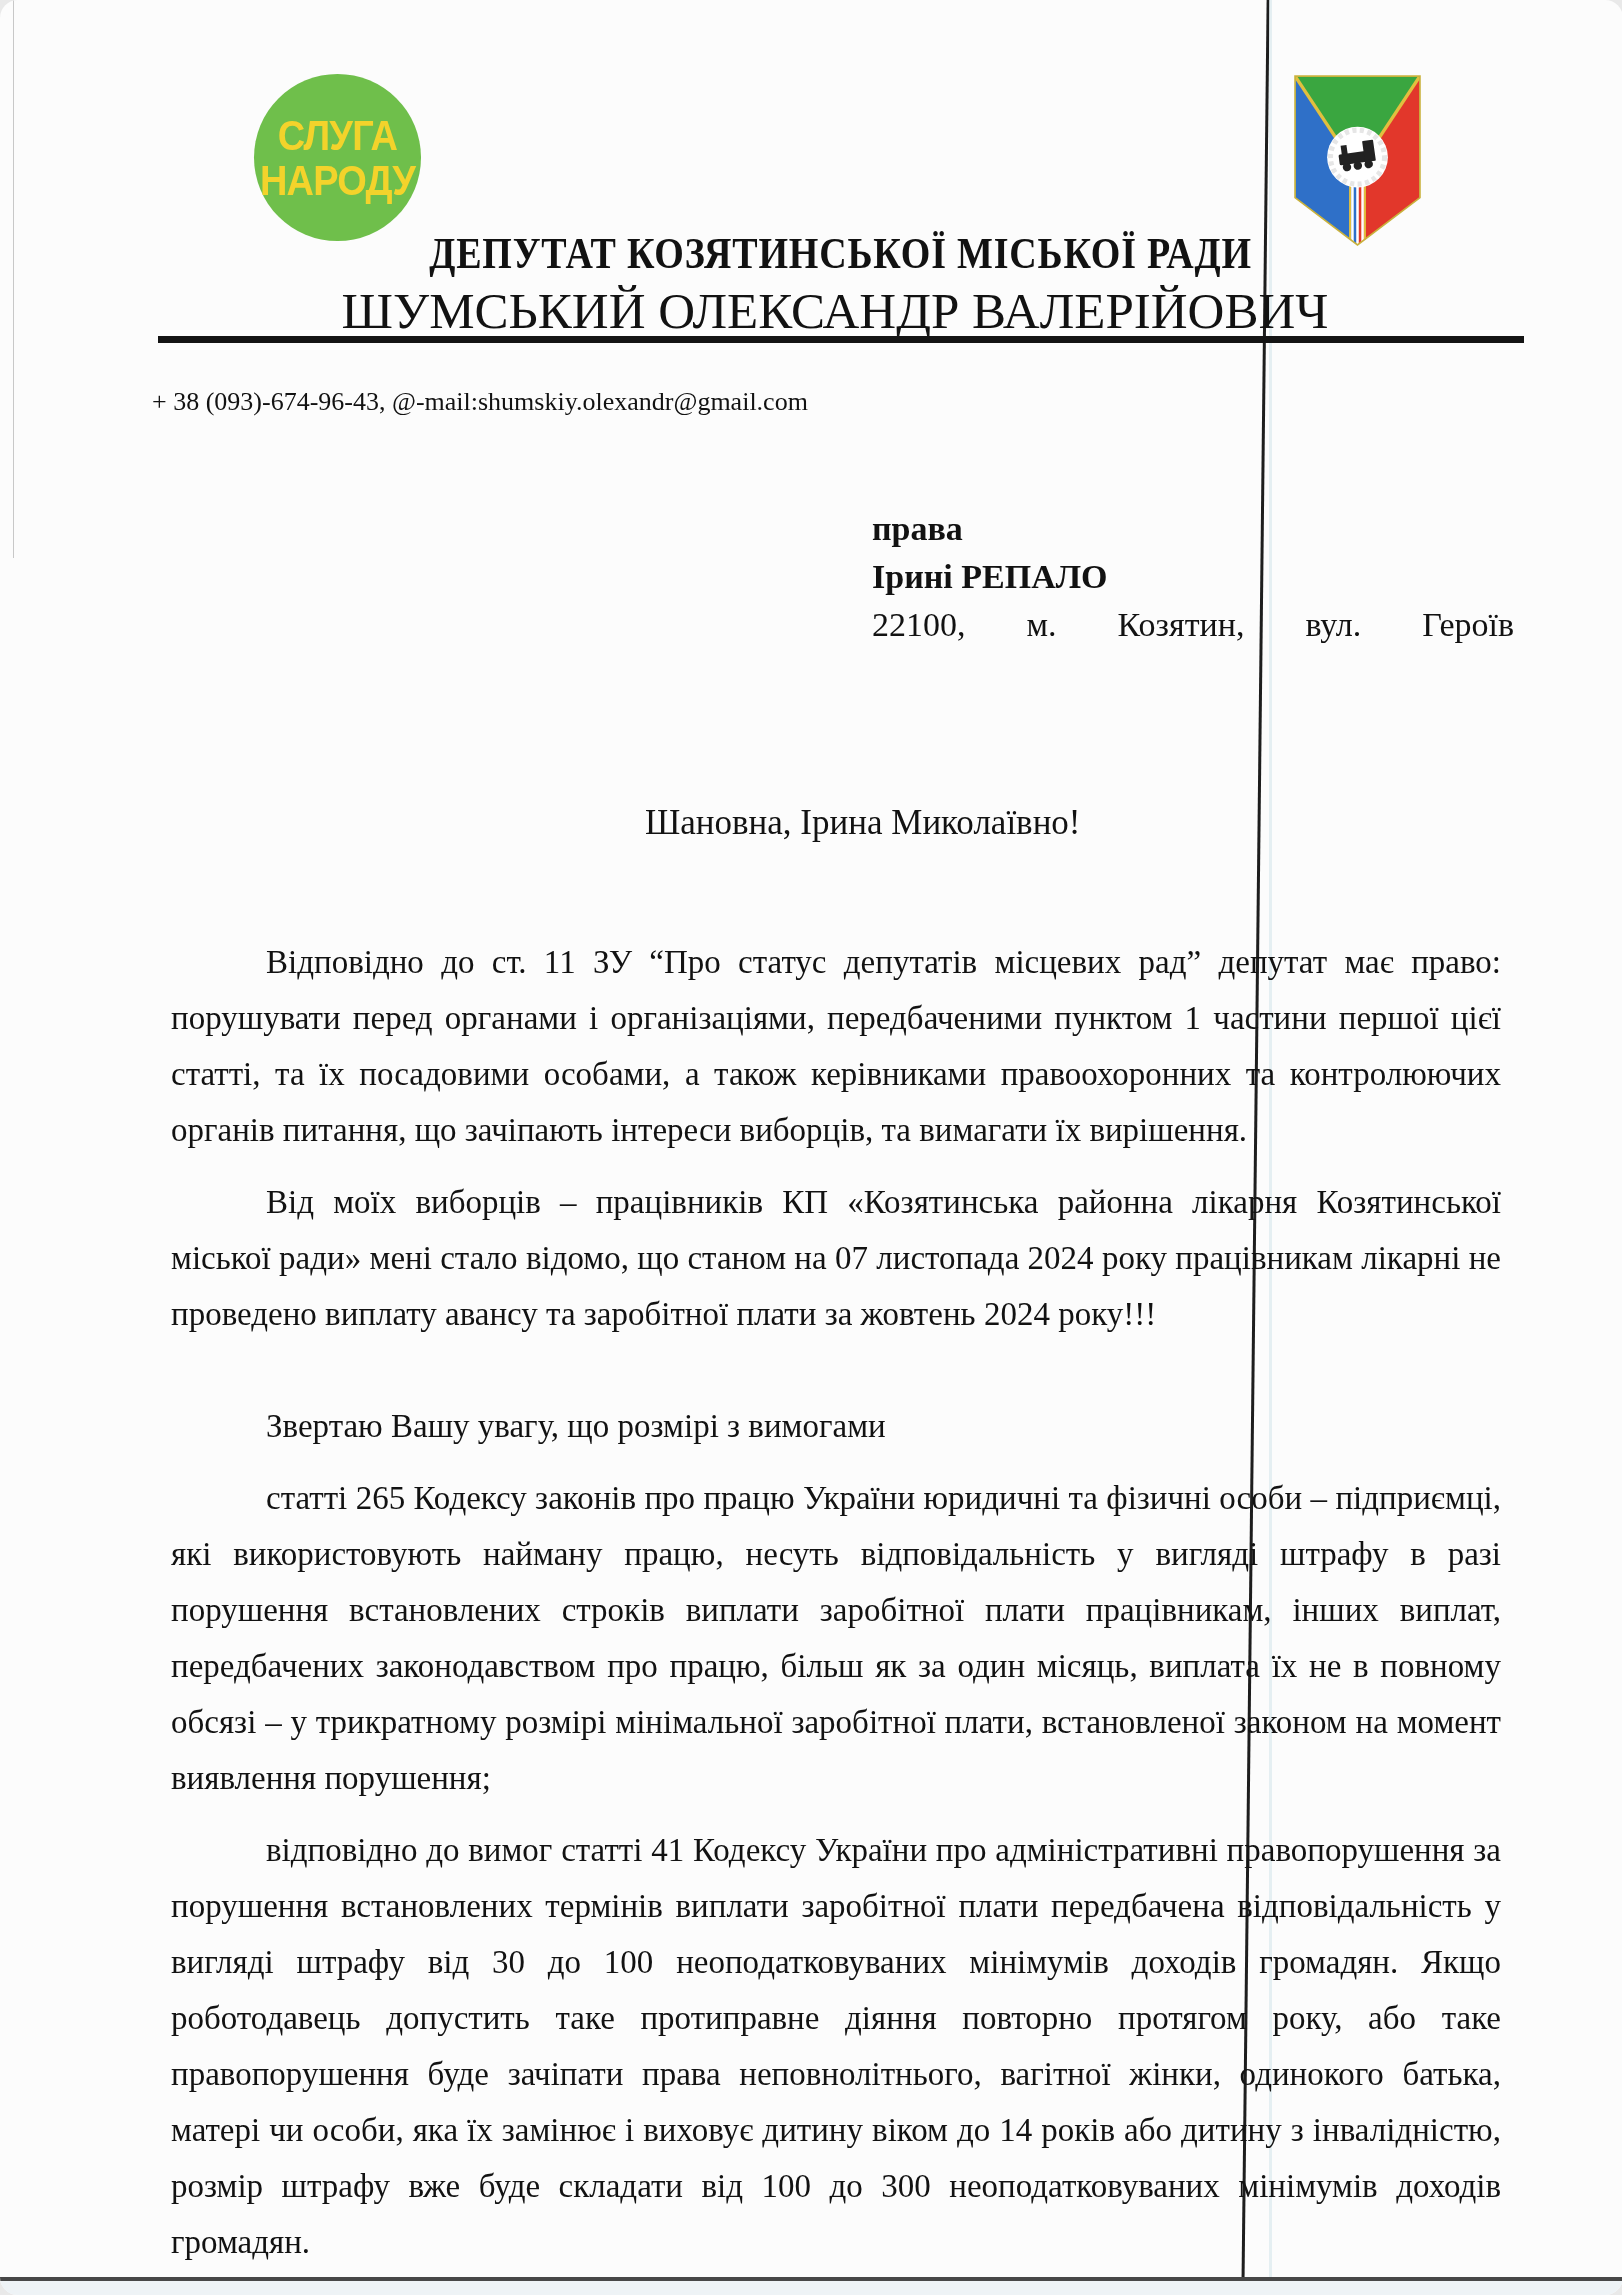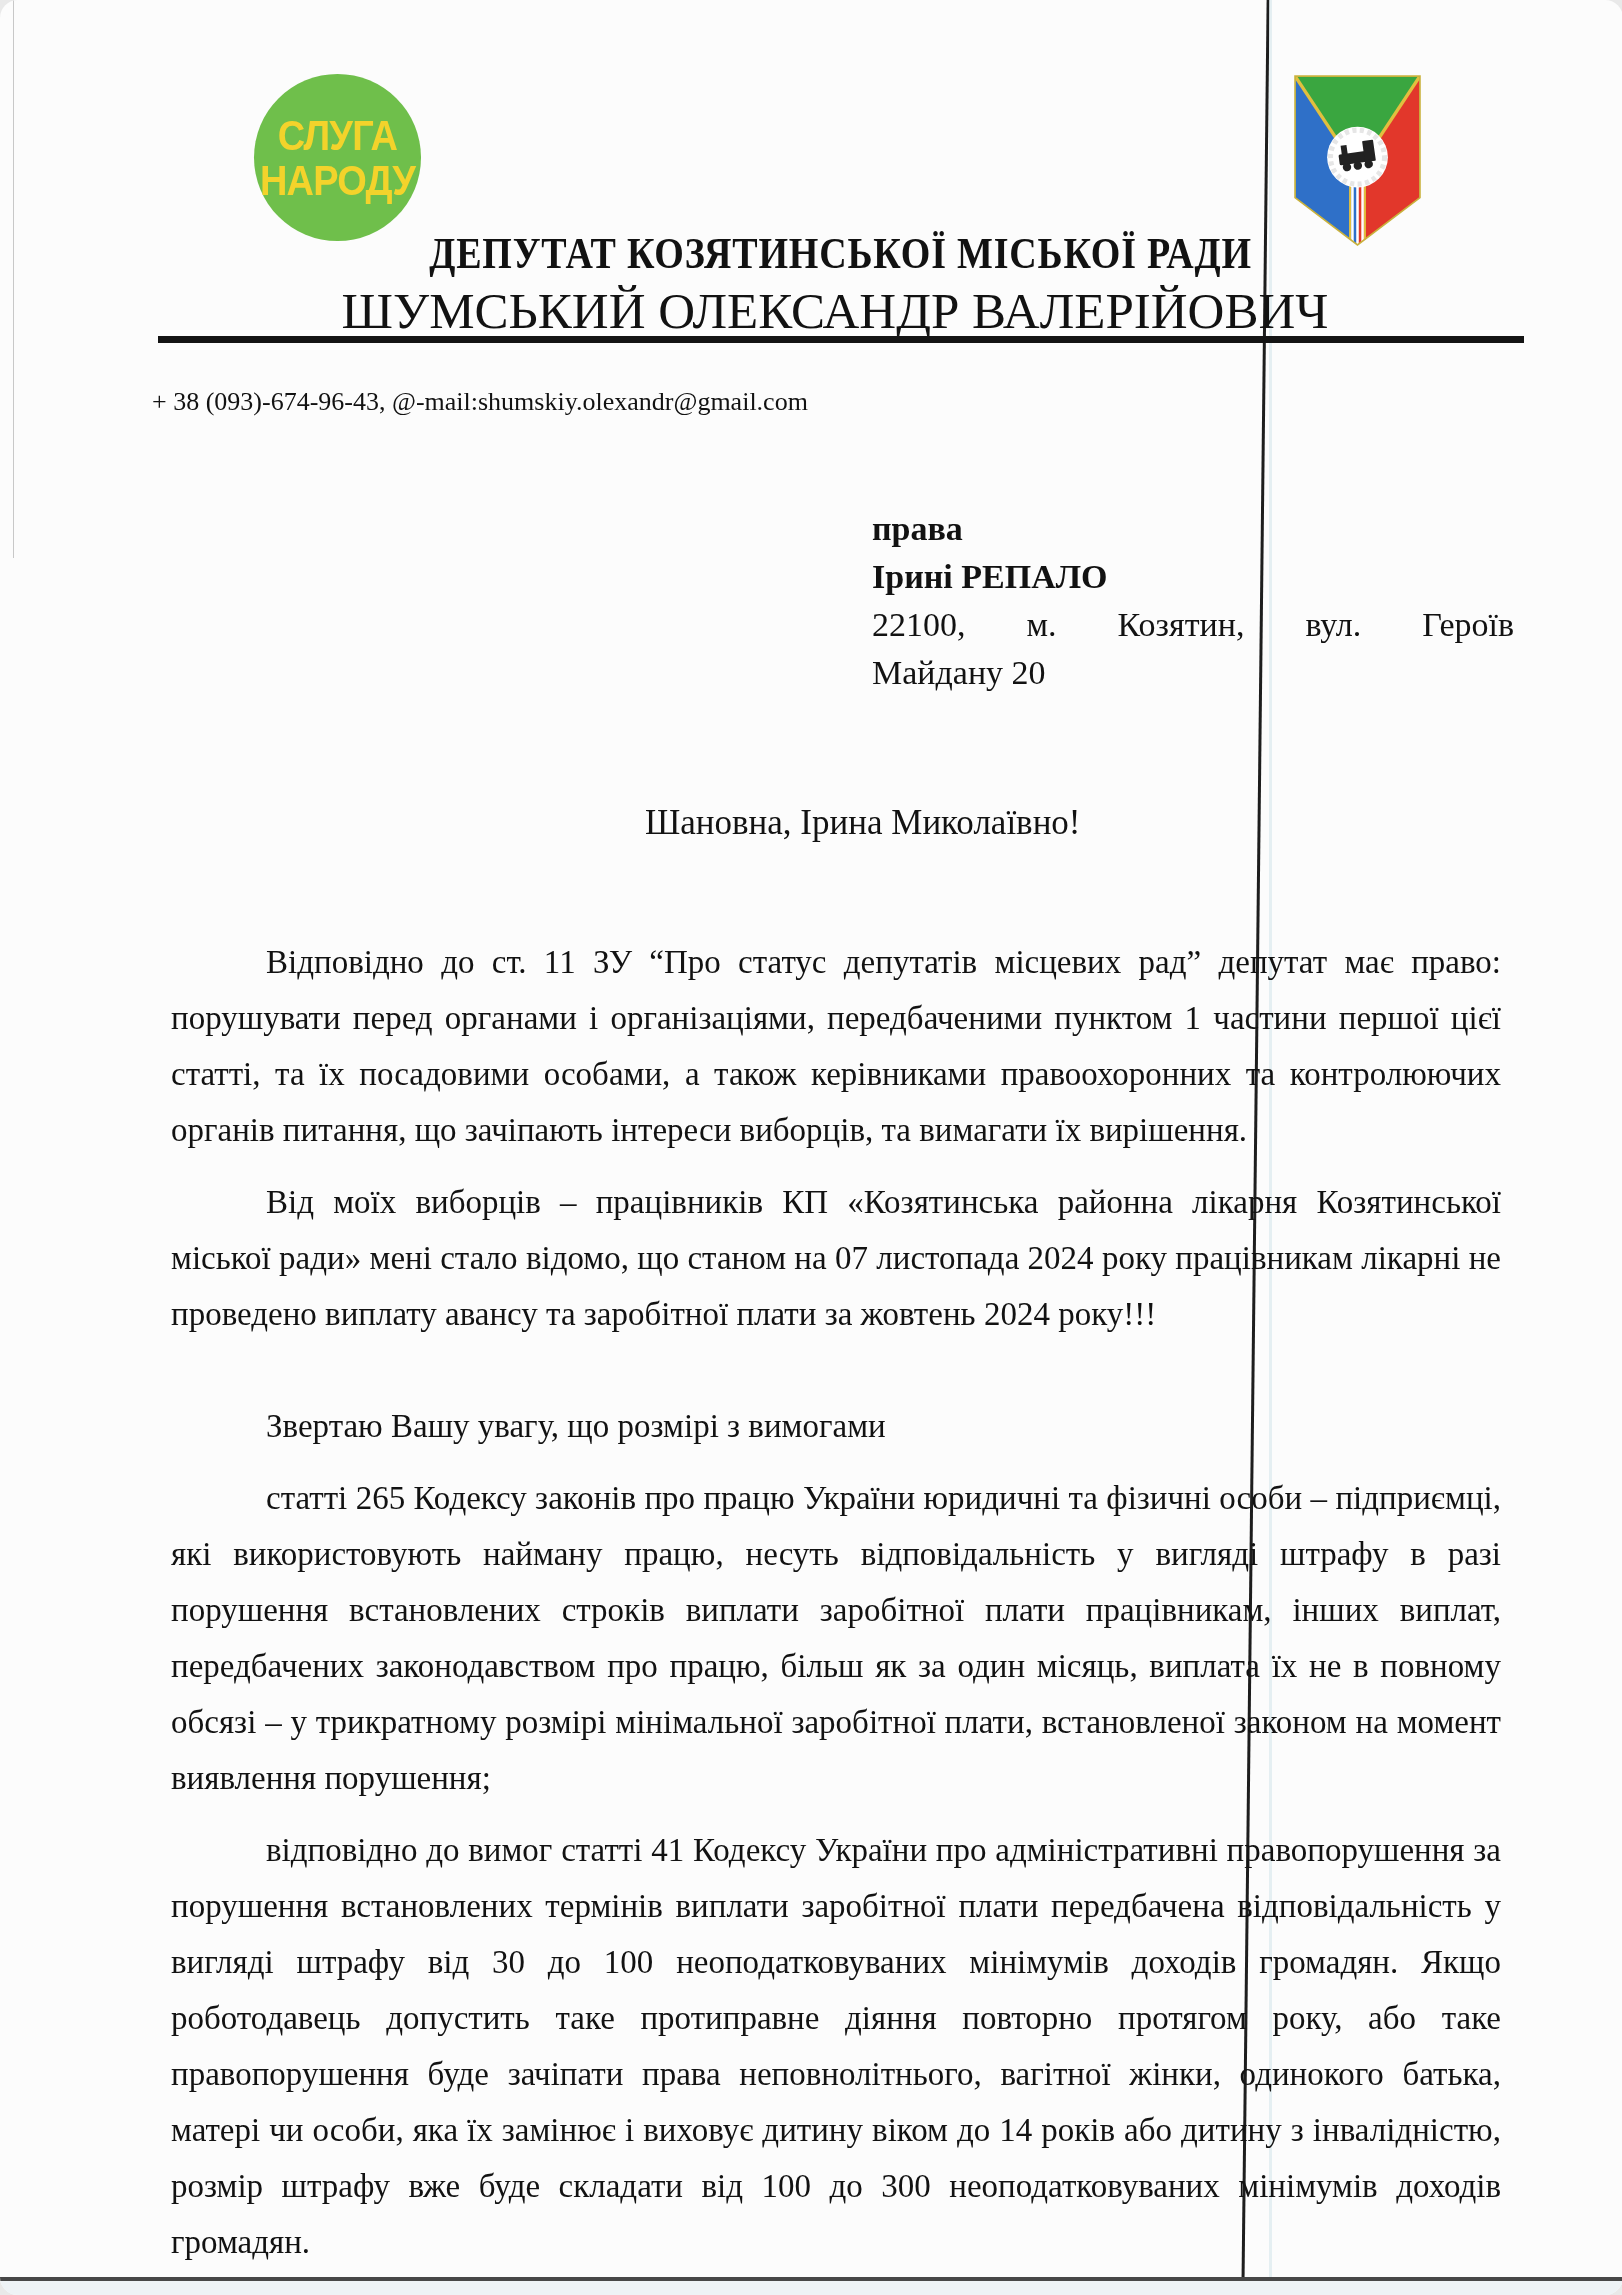--- a/index.html
+++ b/index.html
@@ -119,21 +119,20 @@
 
   <div class="org-line">ДЕПУТАТ КОЗЯТИНСЬКОЇ МІСЬКОЇ РАДИ</div>
   <div class="name-line">ШУМСЬКИЙ ОЛЕКСАНДР ВАЛЕРІЙОВИЧ</div>
   <div class="header-rule"></div>
   <div class="contact-line">+ 38 (093)-674-96-43, @-mail:shumskiy.olexandr@gmail.com</div>
 
   <div class="recipient">
       <div class="line bold">права</div>
       <div class="line bold">Ірині РЕПАЛО</div>
       <div class="line jl">22100, м. Козятин, вул. Героїв</div>
-      <div class="line">Майдану 20</div>
     </div>
 
   <div class="salutation">Шановна, Ірина Миколаївно!</div>
 
   <div class="body">
       <p>Відповідно до ст. 11 ЗУ “Про статус депутатів місцевих рад” депутат має право: порушувати перед органами і організаціями, передбаченими пунктом 1 частини першої цієї статті, та їх посадовими особами, а також керівниками правоохоронних та контролюючих органів питання, що зачіпають інтереси виборців, та вимагати їх вирішення.</p>
       <p>Від моїх виборців – працівників КП «Козятинська районна лікарня Козятинської міської ради» мені стало відомо, що станом на 07 листопада 2024 року працівникам лікарні не проведено виплату авансу та заробітної плати за жовтень 2024 року!!!</p>
       <p class="gap-before">Звертаю Вашу увагу, що розмірі з вимогами</p>
       <p>статті 265 Кодексу законів про працю України юридичні та фізичні особи – підприємці, які використовують найману працю, несуть відповідальність у вигляді штрафу в разі порушення встановлених строків виплати заробітної плати працівникам, інших виплат, передбачених законодавством про працю, більш як за один місяць, виплата їх не в повному обсязі – у трикратному розмірі мінімальної заробітної плати, встановленої законом на момент виявлення порушення;</p>
       <p>відповідно до вимог статті 41 Кодексу України про адміністративні правопорушення за порушення встановлених термінів виплати заробітної плати передбачена відповідальність у вигляді штрафу від 30 до 100 неоподатковуваних мінімумів доходів громадян. Якщо роботодавець допустить таке протиправне діяння повторно протягом року, або таке правопорушення буде зачіпати права неповнолітнього, вагітної жінки, одинокого батька, матері чи особи, яка їх замінює і виховує дитину віком до 14 років або дитину з інвалідністю, розмір штрафу вже буде складати від 100 до 300 неоподатковуваних мінімумів доходів громадян.</p>

